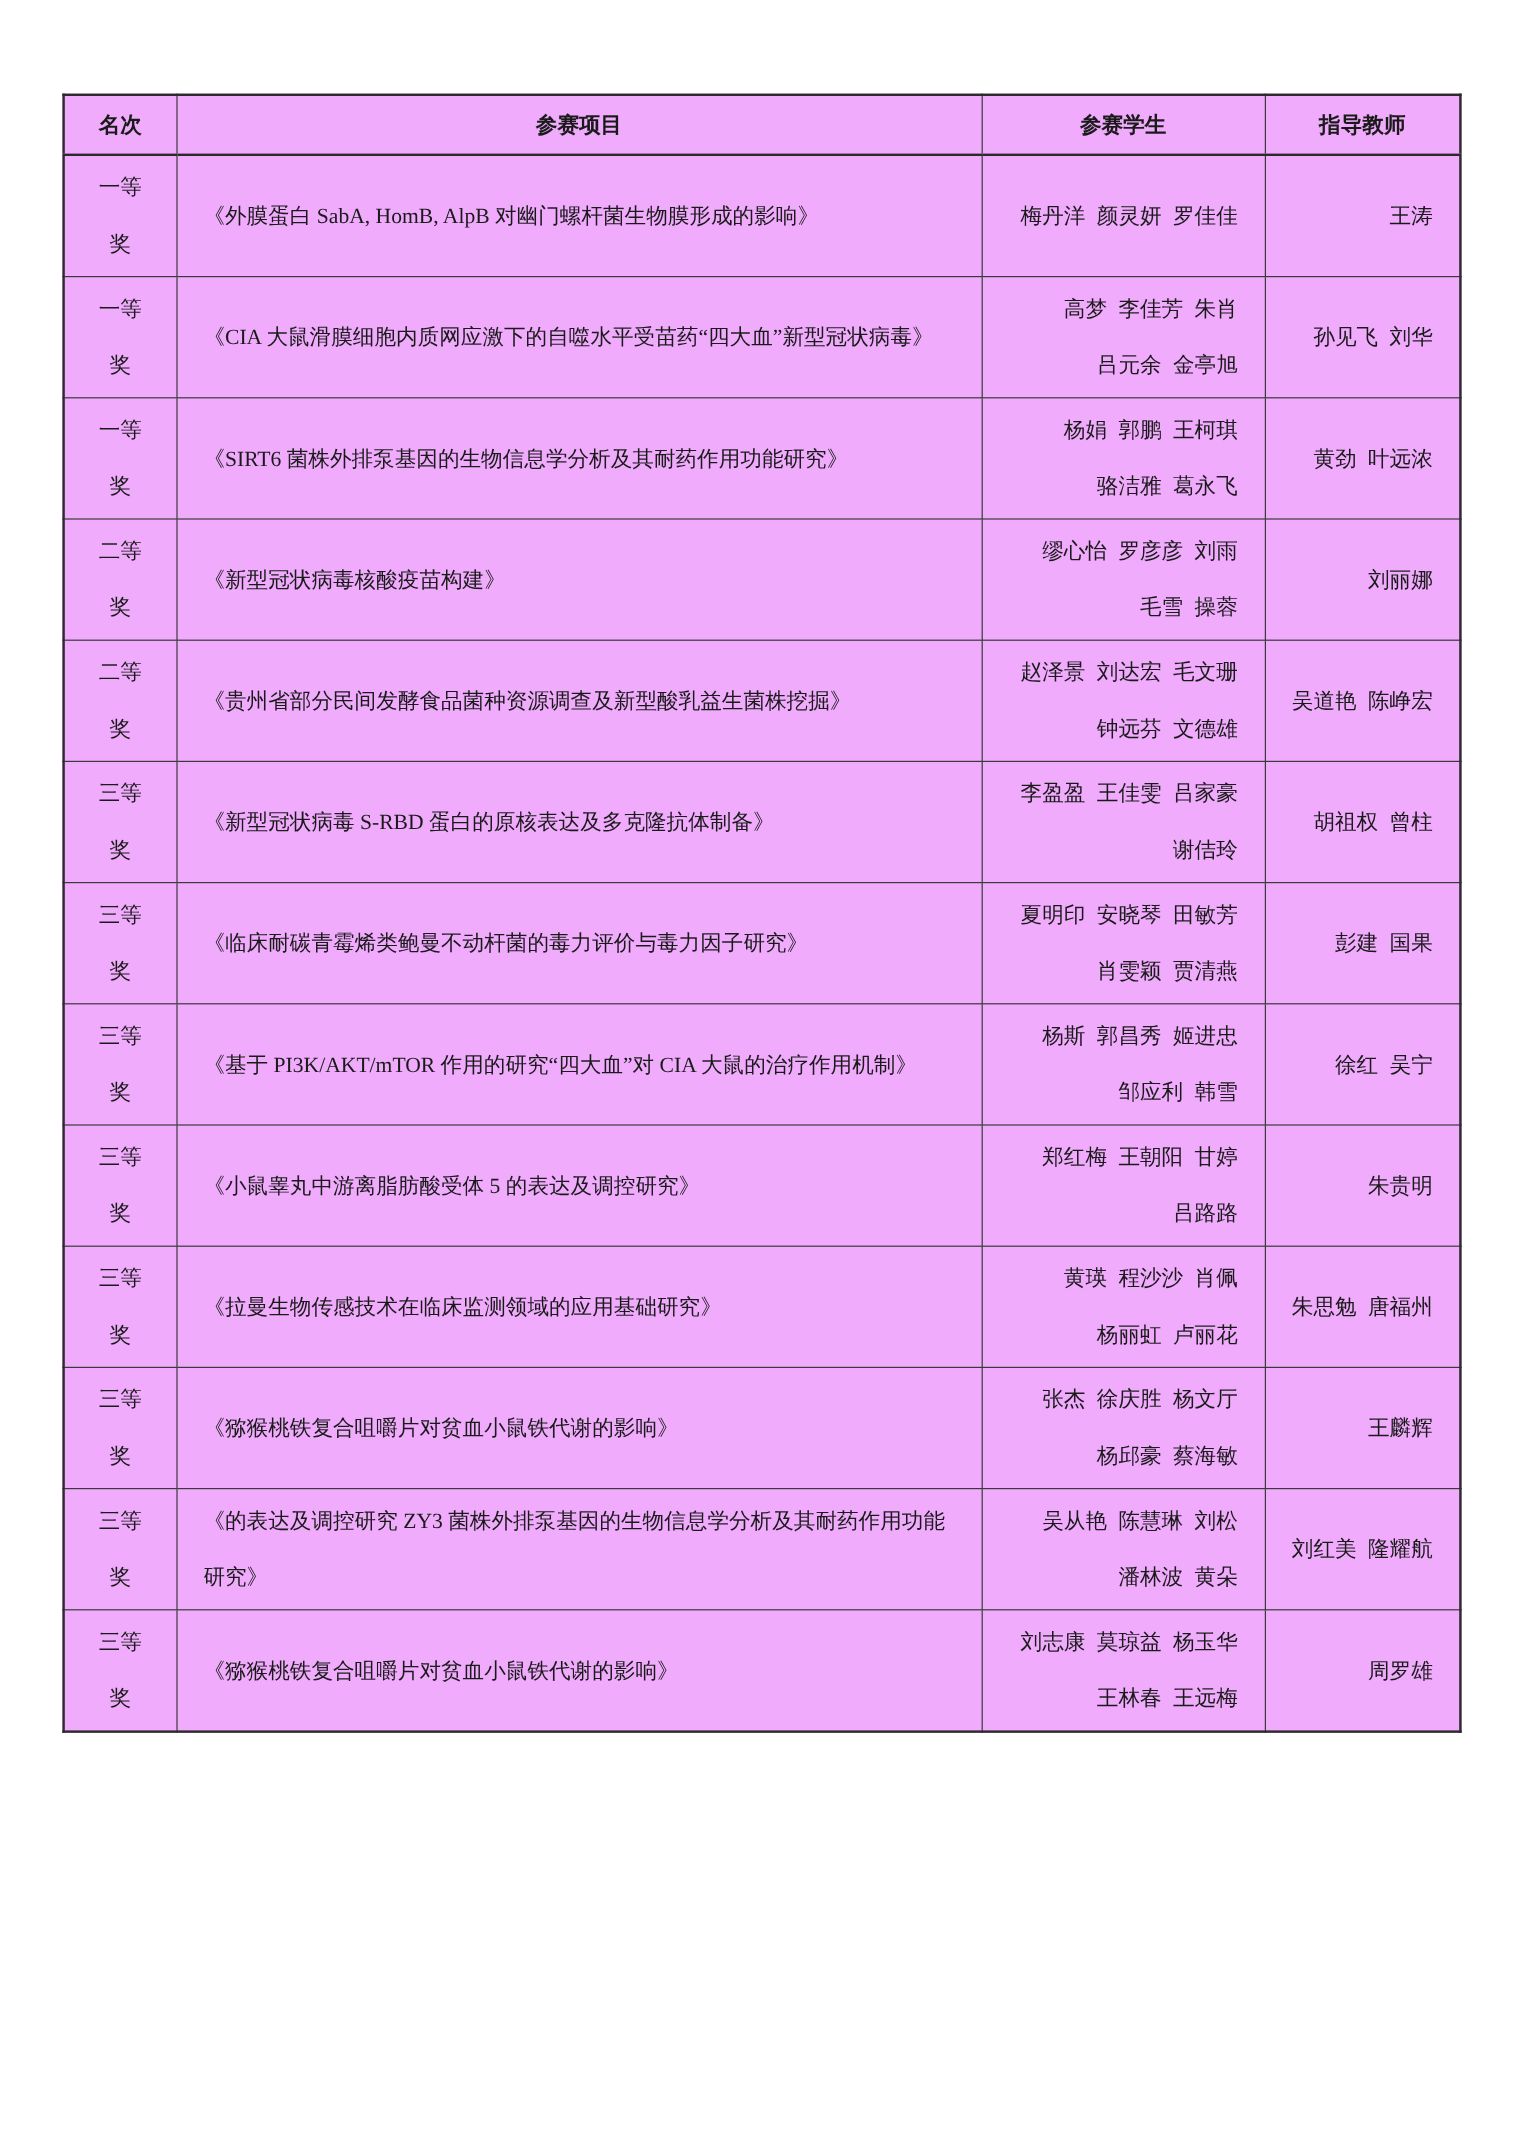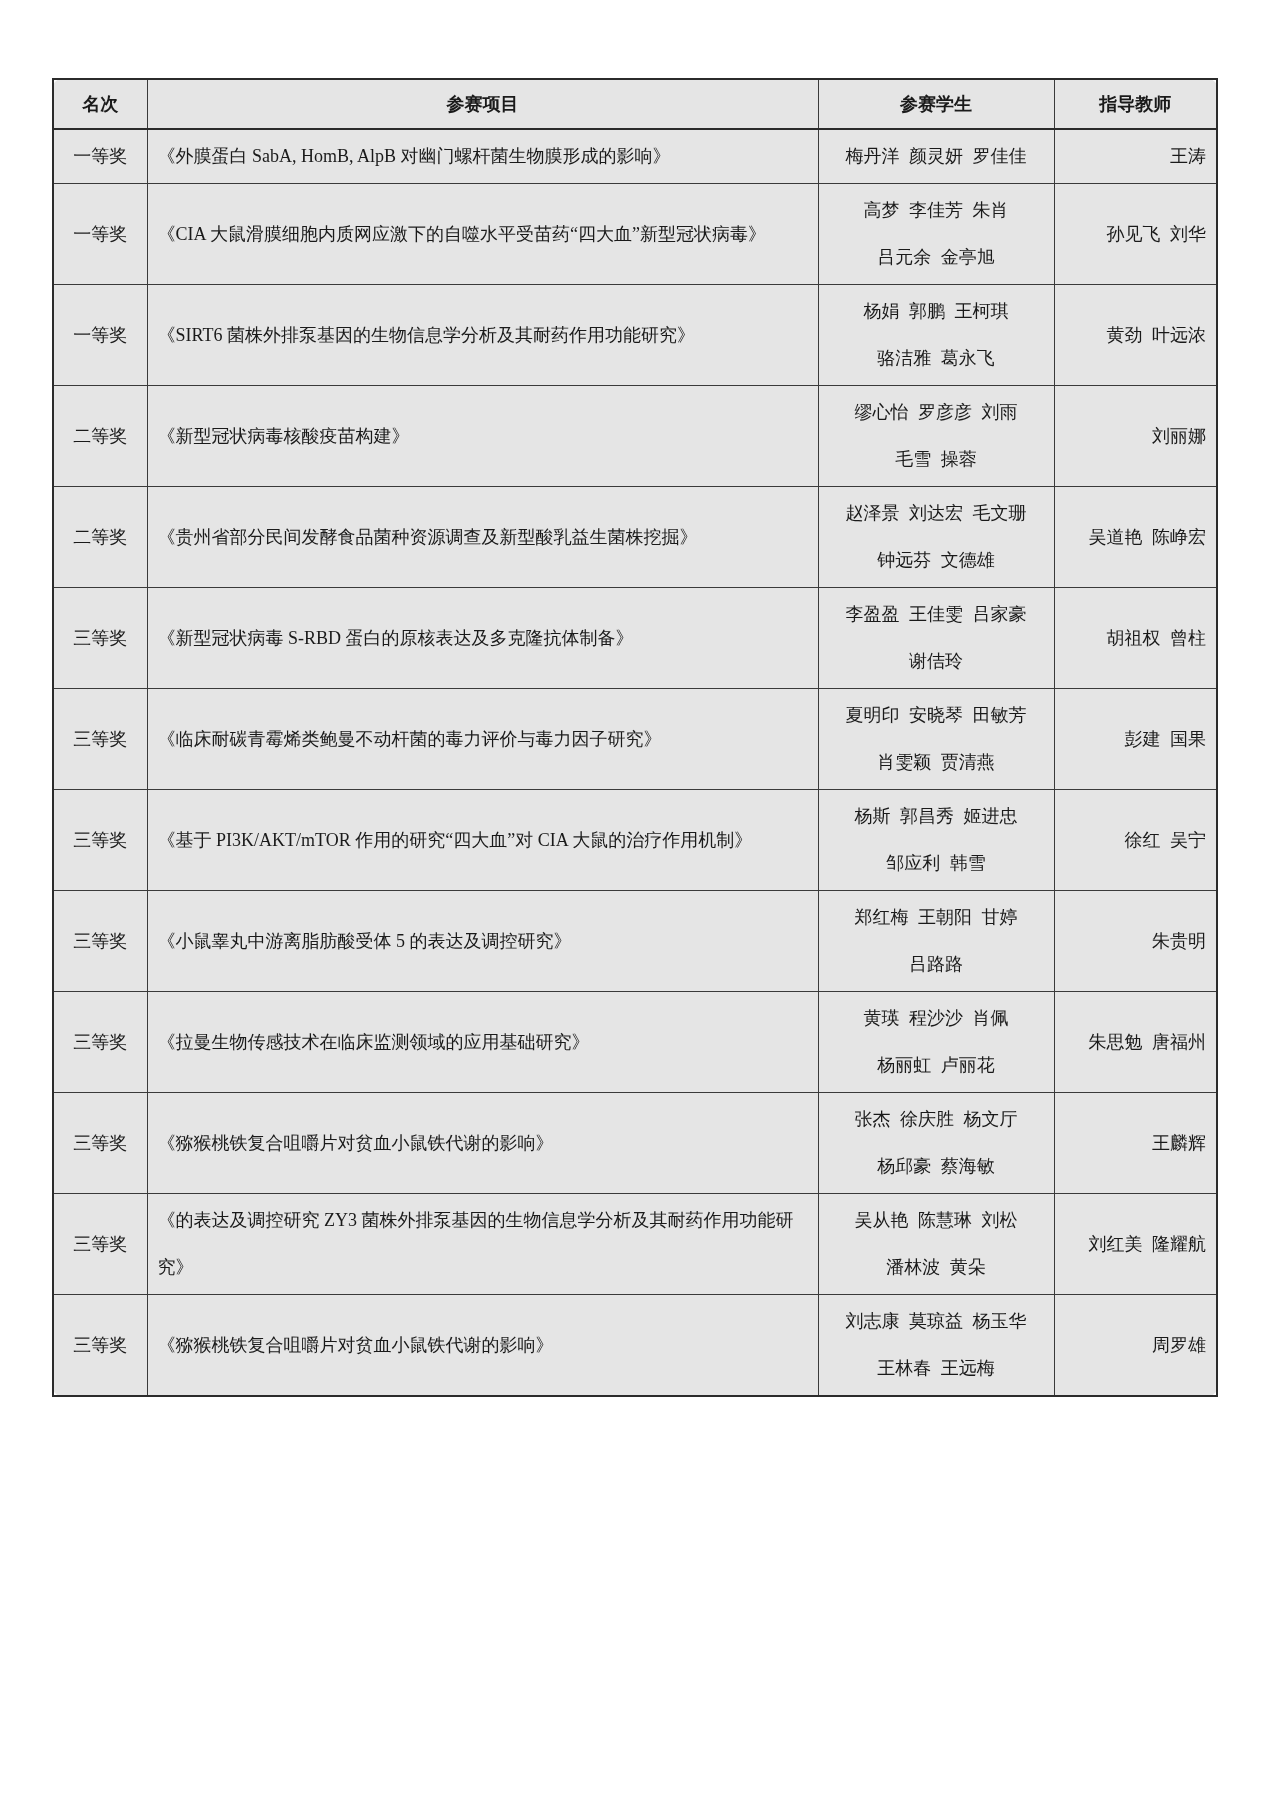--- a/index.html
+++ b/index.html
@@ -21,22 +21,21 @@
     height: 1795px;
     background: #ffffff;
   }
   table.award-table {
     position: absolute;
     left: 52px;
     top: 78px;
     width: 1164px;
     border-collapse: collapse;
     table-layout: fixed;
-    background: #e5e5e5;
-    border-radius: 12px;
+    background: #f0abfc;
   }
   table.award-table col.c-rank     { width: 94px;  }
   table.award-table col.c-project  { width: 671px; }
   table.award-table col.c-students { width: 236px; }
   table.award-table col.c-teachers { width: 163px; }
 
   table.award-table th,
   table.award-table td {
     border: 1px solid #3a3a3a;
     font-size: 18px;
@@ -48,32 +47,32 @@
 
   table.award-table th {
     font-weight: bold;
     text-align: center;
     height: 46px;
     padding: 1px 4px;
     line-height: 24px;
   }
   table.award-table td {
     line-height: 47px;
-    padding: 3px 10px;
+    padding: 3px 22px;
   }
   td.rank-cell {
     text-align: center;
     padding: 3px 2px;
   }
   td.project-cell {
     text-align: left;
     padding: 3px 95px 3px 20px;
   }
   td.students-cell {
-    text-align: center;
+    text-align: right;
     padding: 3px 8px 3px 13px;
     white-space: pre-line;
     word-spacing: 5px;
   }
   td.teachers-cell {
     text-align: right;
     padding: 3px 6px 3px 16px;
     white-space: pre-line;
     word-spacing: 5px;
   }

